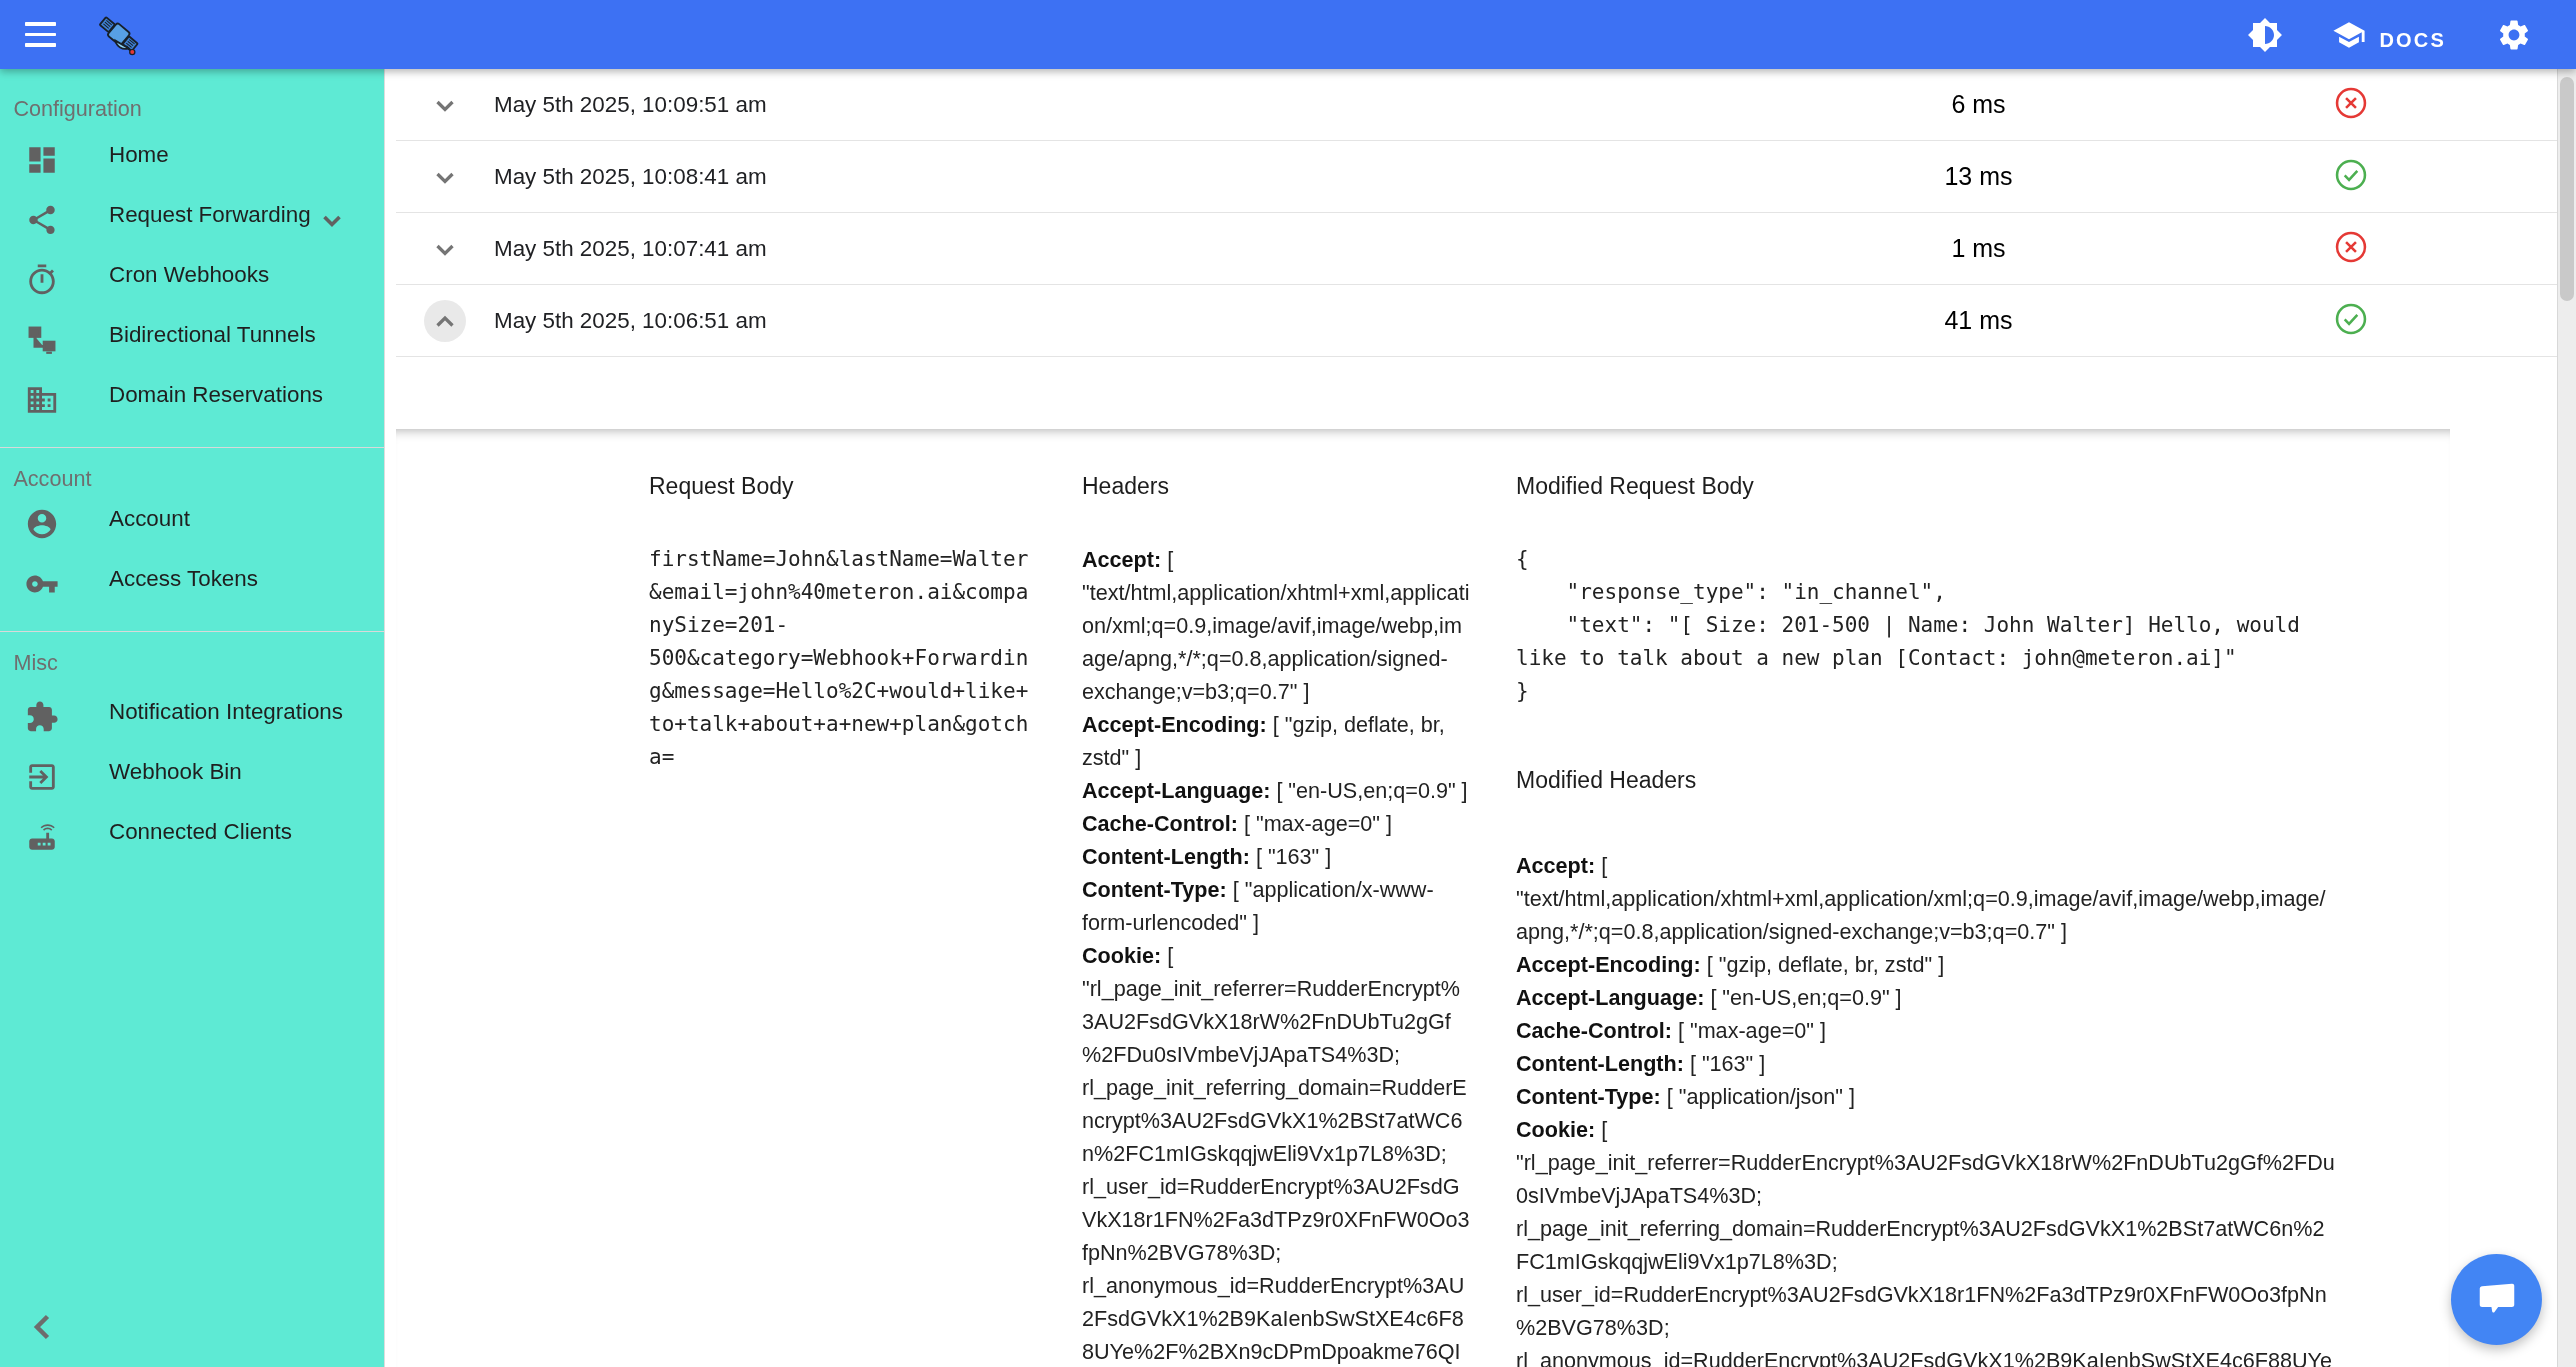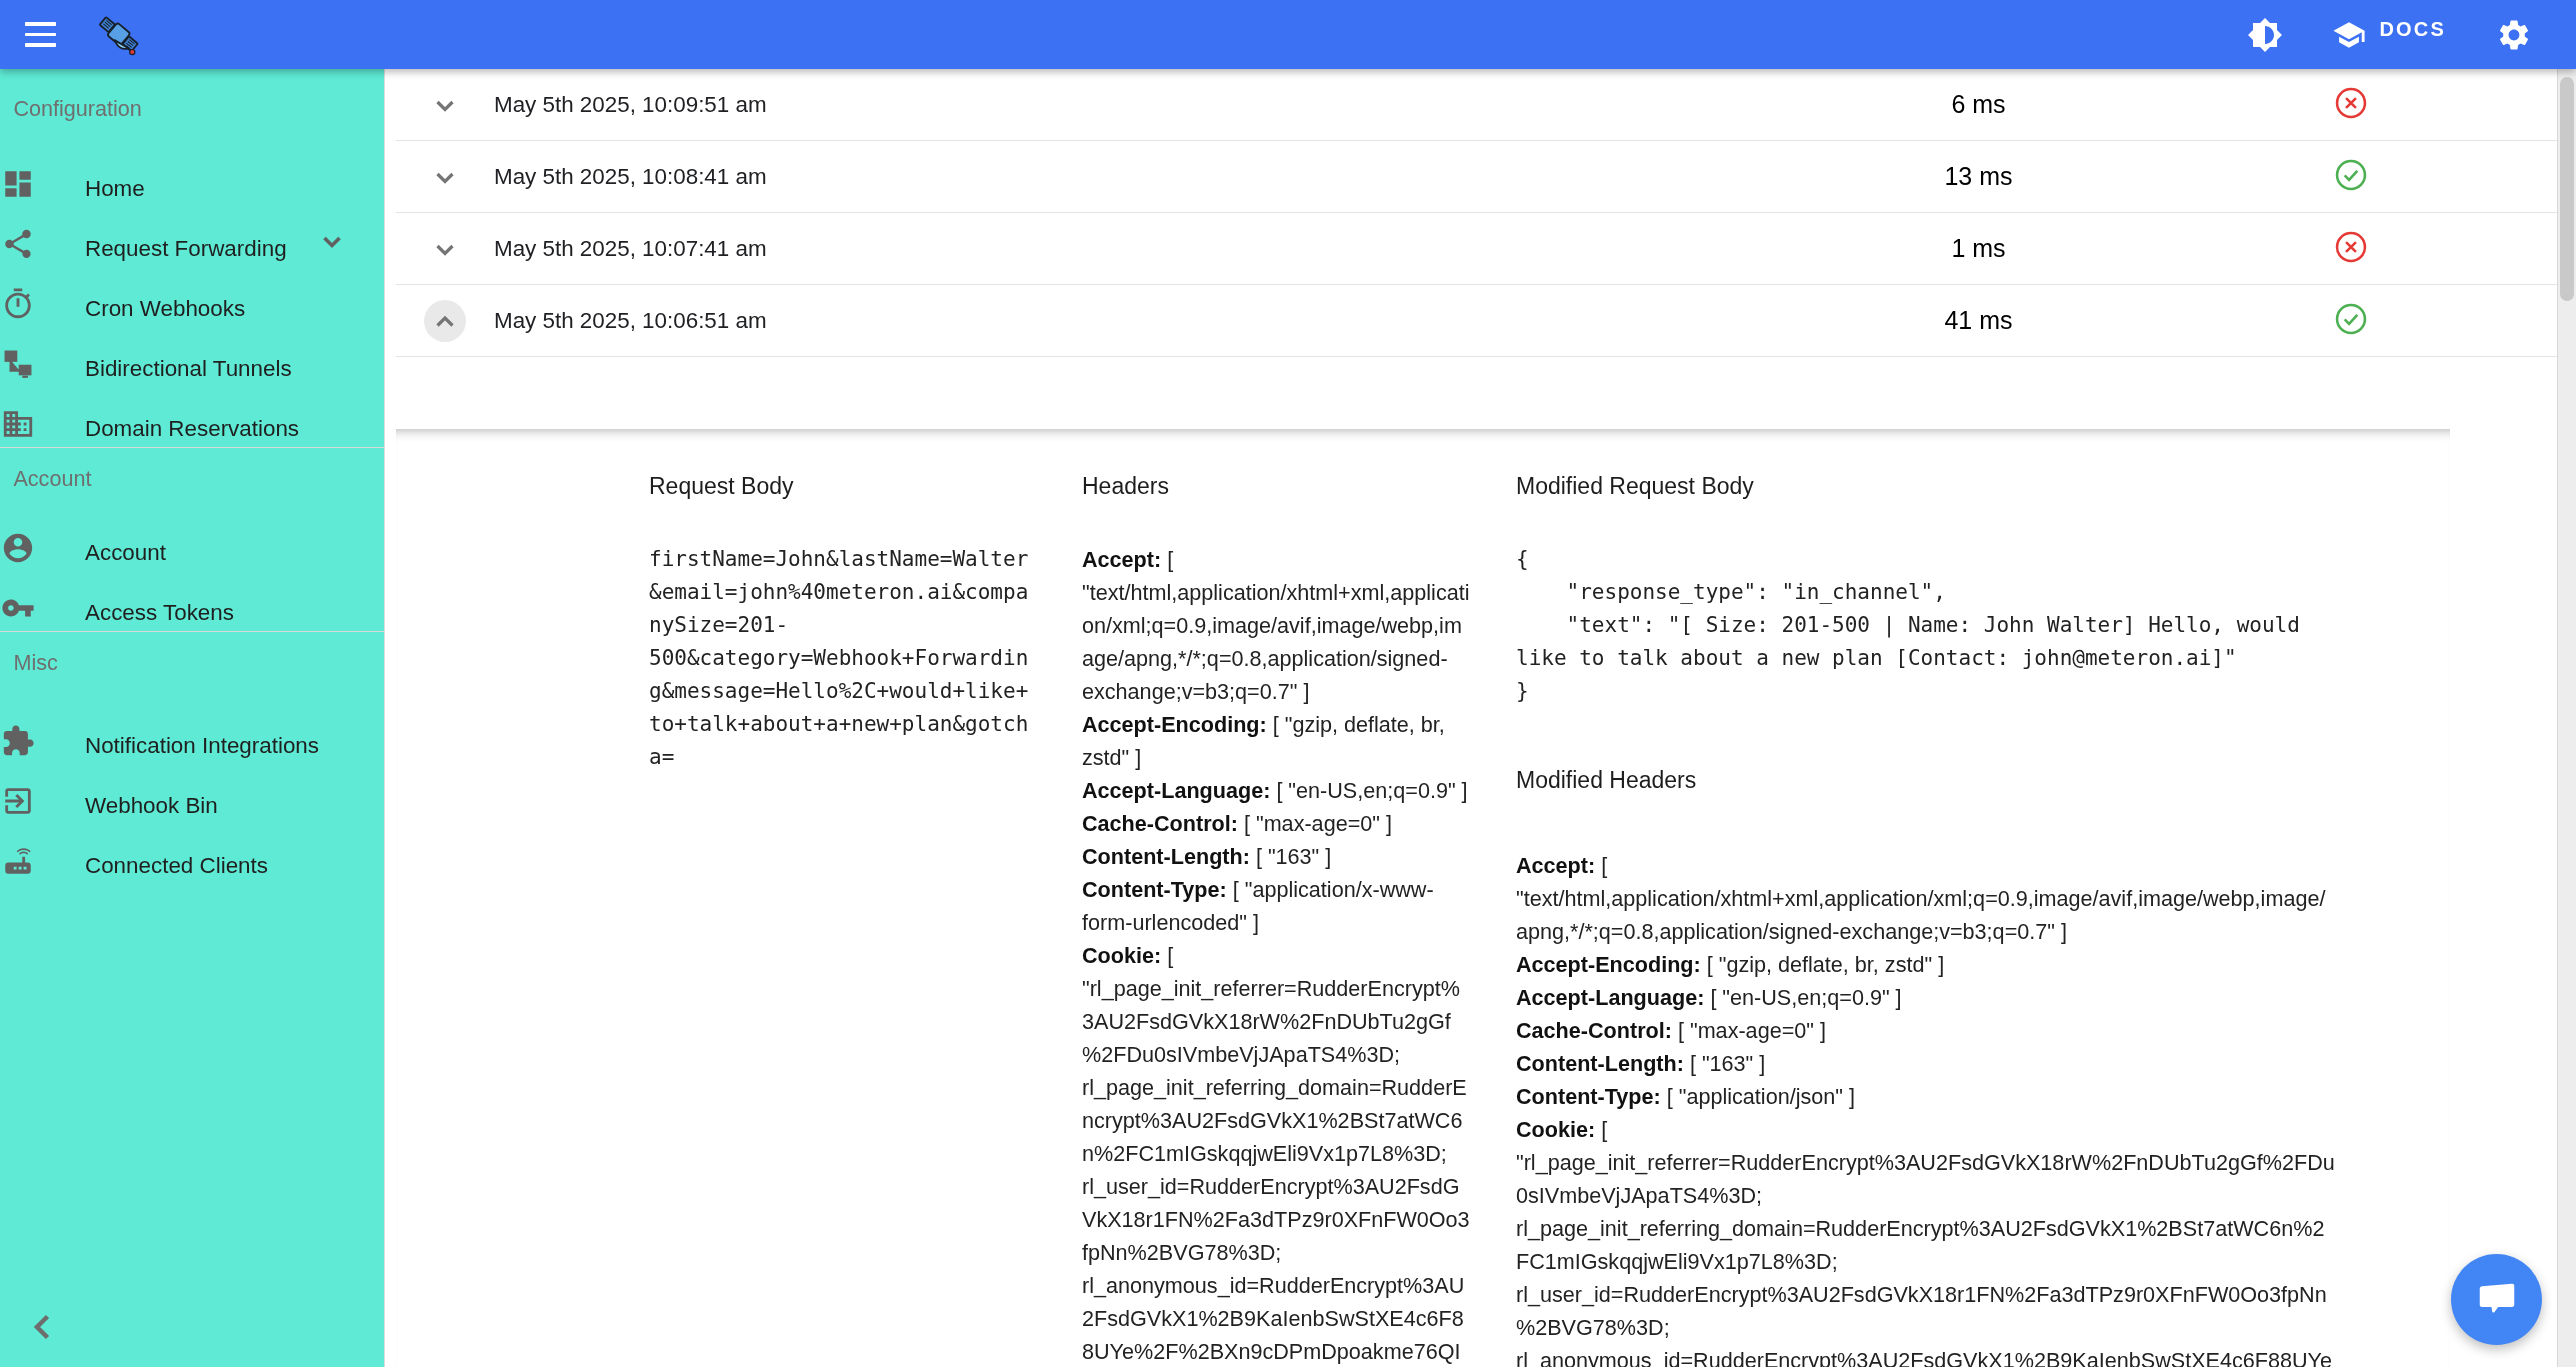--- a/index.html
+++ b/index.html
@@ -12,31 +12,31 @@
             background:#3D71F3; display:flex; align-items:center;
             box-shadow:0 3px 7.5px rgba(0,0,0,0.28); z-index:30; }
   .appbar .menu-btn { margin-left:25px; width:48px; height:48px; border:none; background:transparent;
             display:flex; flex-direction:column; justify-content:center; gap:6.7px; cursor:pointer; }
   .appbar .menu-btn i { display:block; width:31px; height:3.7px; background:#fff; border-radius:0.7px; }
   .logo { margin-left:21px; width:49px; height:49px; }
   .appbar-right { margin-left:auto; margin-right:43px; display:flex; align-items:center; gap:48px; }
   .iconbtn { width:39px; height:39px; border:none; background:transparent; cursor:pointer;
              display:flex; align-items:center; justify-content:center; }
   .iconbtn svg { width:36px; height:36px; fill:#fff; }
-  .docs-btn { display:flex; align-items:flex-start; gap:13.4px; border:none; background:transparent; cursor:pointer; }
+  .docs-btn { display:flex; align-items:flex-end; gap:13.4px; border:none; background:transparent; cursor:pointer; }
   .docs-btn svg { width:34px; height:34px; fill:#fff; }
   .docs-btn .docs-label { color:#fff; font-size:20px; font-weight:700; letter-spacing:2.2px; }
 
   
   .sidebar { position:absolute; top:69px; left:0; width:385px; height:1298px;
              background:#5eead4; border-right:0.7px solid #DCDCDC; z-index:10; }
   .section-label { height:54px; display:flex; align-items:center; padding-left:13.4px;
                    color:#6F6F6F; font-size:21.6px; }
   .section-label.first { margin-top:13.4px; }
-  .nav-item { height:60px; display:flex; align-items:flex-end; cursor:pointer; }
+  .nav-item { height:60px; display:flex; align-items:flex-start; padding-left:24px; cursor:pointer; }
   .nav-icon { width:36px; height:36px; display:flex; align-items:center; justify-content:center; }
   .nav-icon svg { width:34px; height:34px; fill:#616161; }
   .nav-label { margin-left:49px; font-size:22.4px; font-weight:500; color:#1F1F1F; }
   .nav-expand { margin-left:auto; margin-right:34px; }
   .nav-expand svg { width:36px; height:36px; stroke:#616161; fill:none; stroke-width:2.4; }
   .side-divider { border:none; border-top:0.7px solid #D9D9D9; margin:4.5px 0; }
   .collapse-btn { position:absolute; left:22.4px; bottom:18px; width:42px; height:42px;
                   border:none; background:transparent; cursor:pointer; }
   .collapse-btn svg { width:36px; height:36px; stroke:#6d6d6d; fill:none; stroke-width:3; }
 

